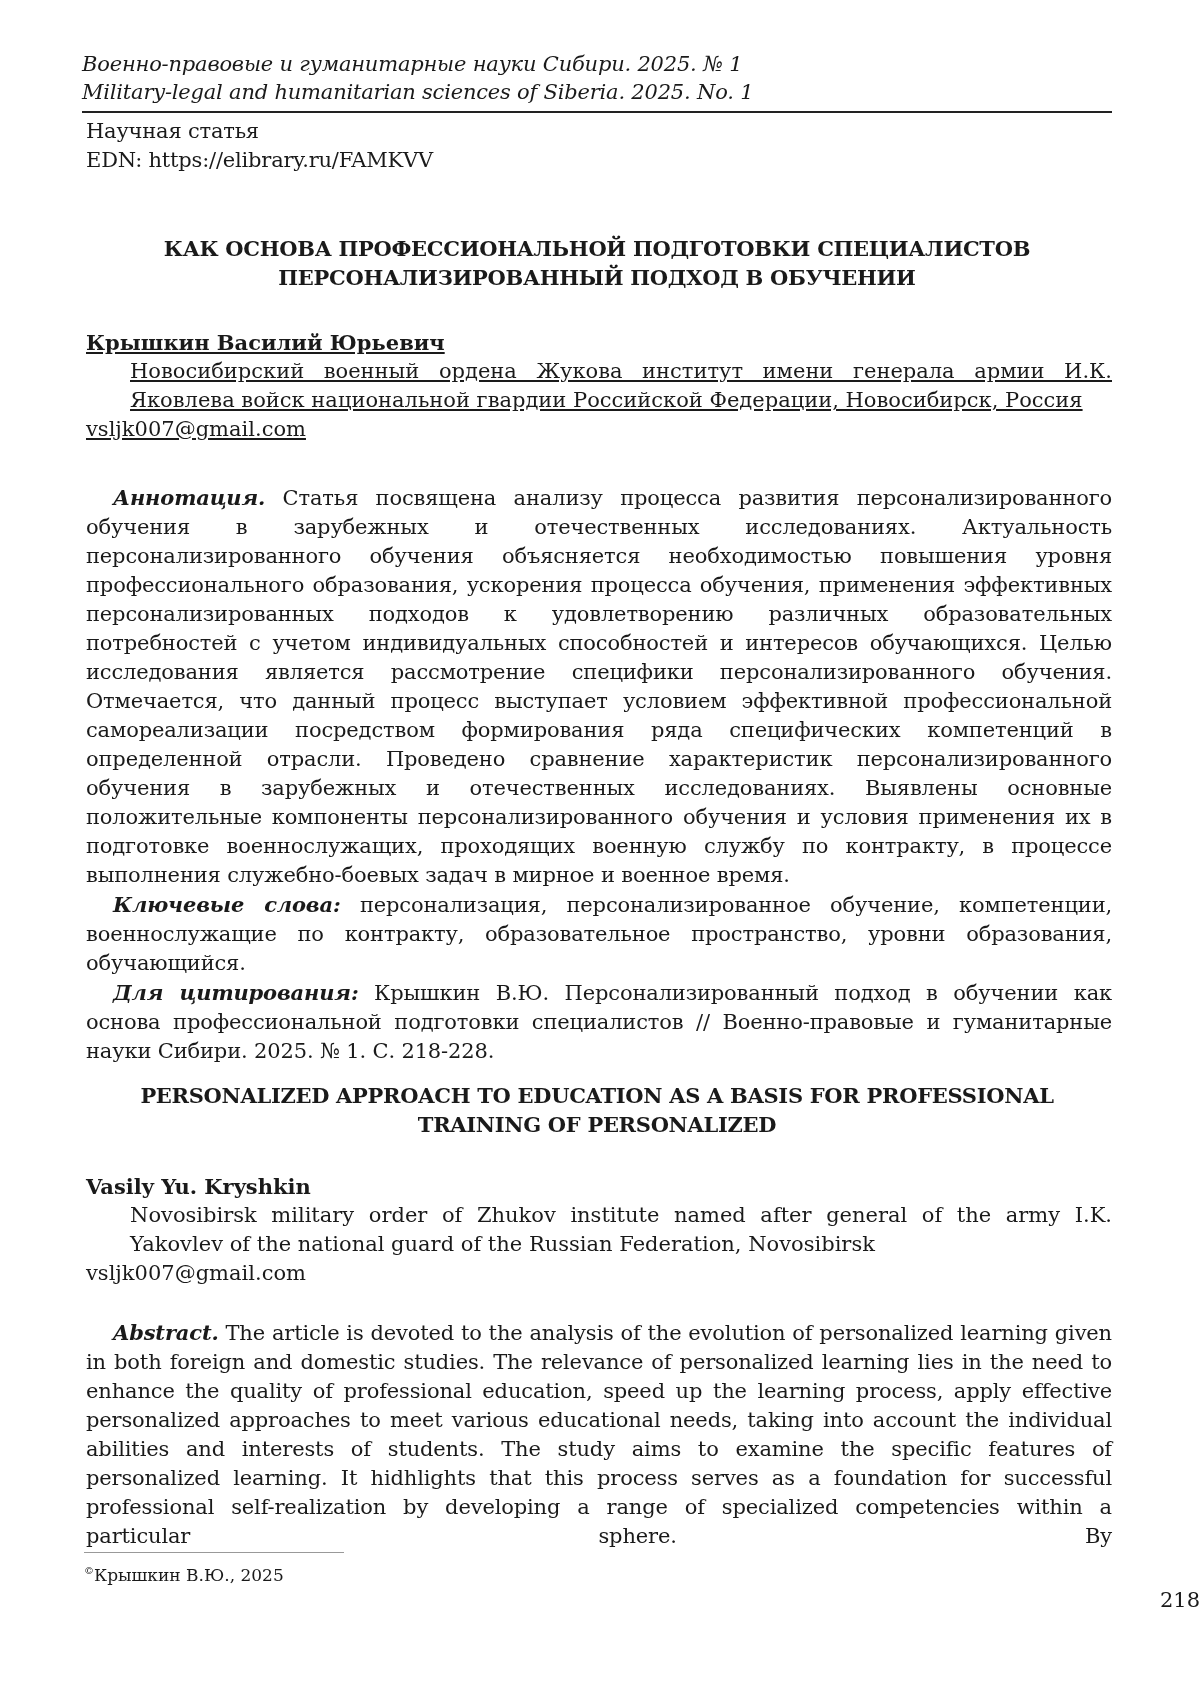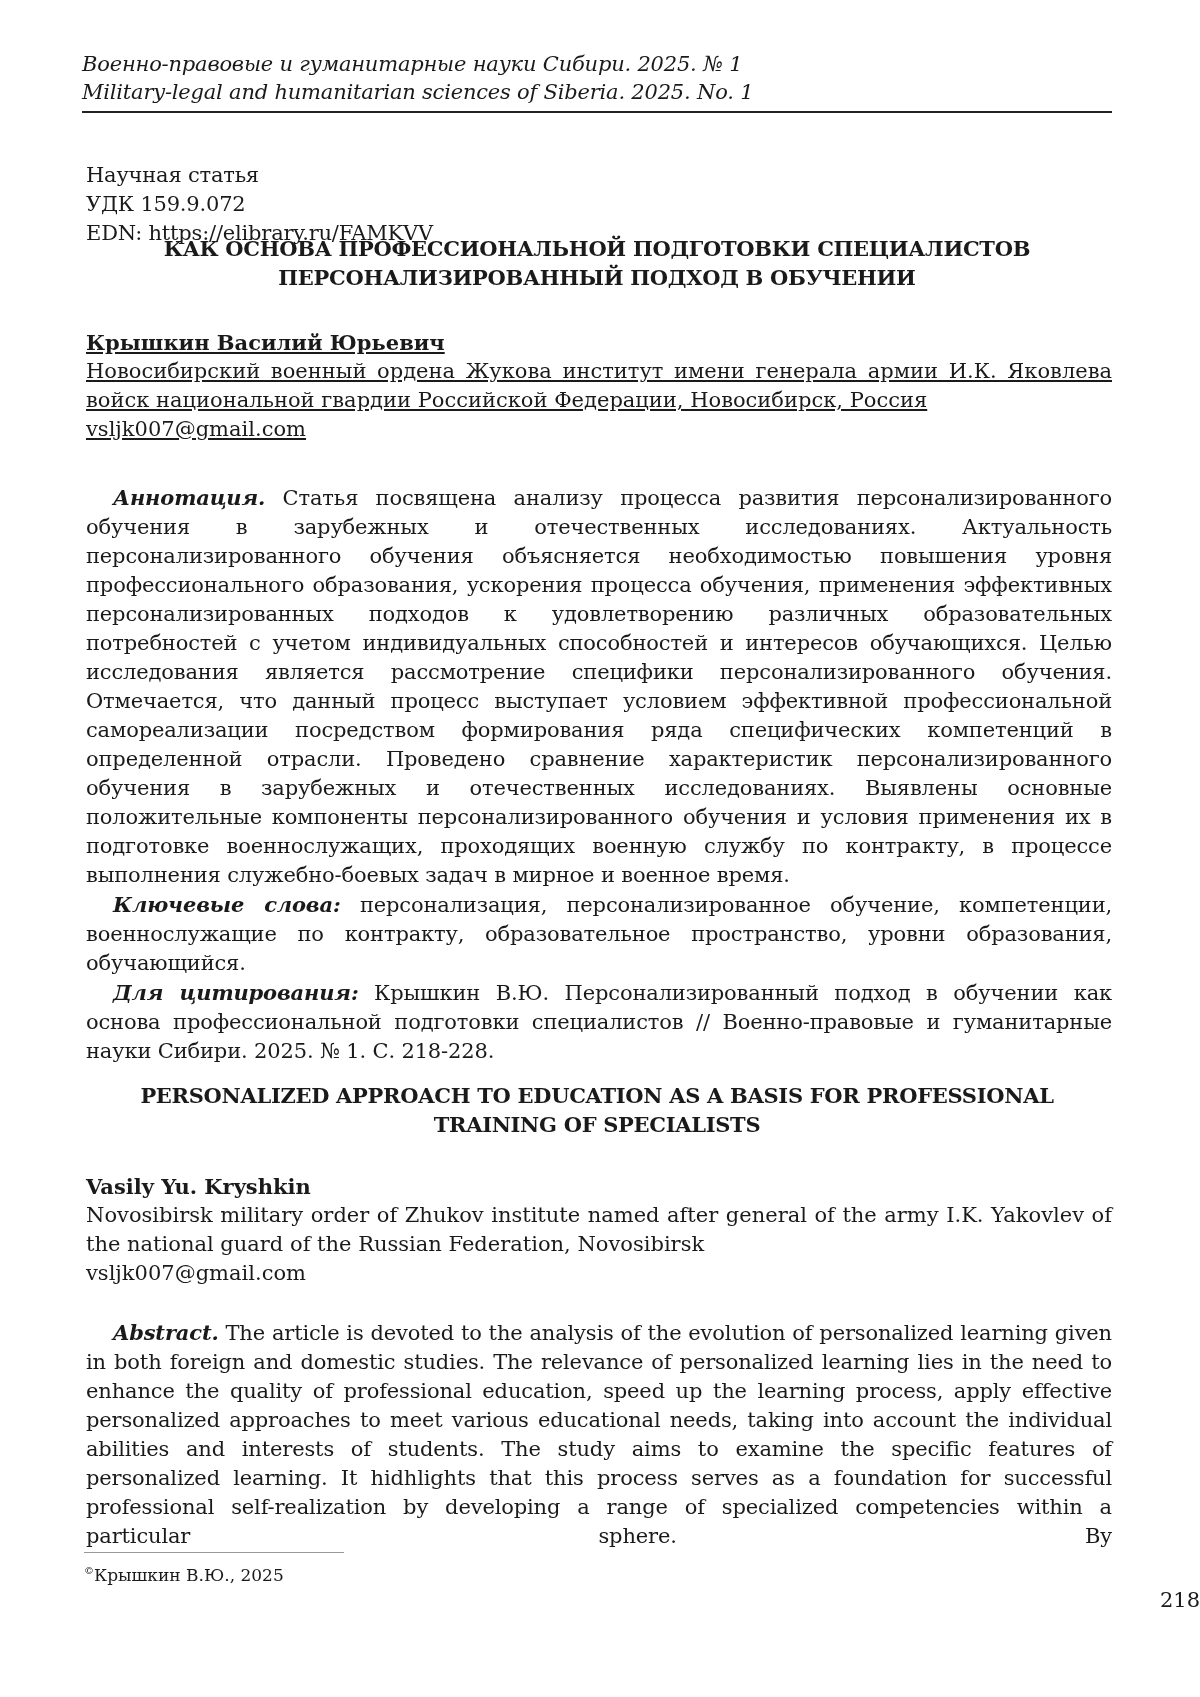--- a/index.html
+++ b/index.html
@@ -39,38 +39,38 @@
       height: 0;
       border-top: 2px solid #222;
     }
     .block {
       position: absolute;
       left: 86px;
       width: 1026px;
       font-size: 21px;
       line-height: 29px;
     }
-    .meta { top: 117px; margin-top: 44px; }
+    .meta { top: 117px; }
     .meta div { white-space: nowrap; letter-spacing: -0.2px; }
     .title {
       position: absolute;
       left: 82px;
       width: 1030px;
       text-align: center;
       font-weight: bold;
       font-size: 21px;
       line-height: 29px;
       letter-spacing: -0.3px;
     }
     .title-ru { top: 234px; }
     .title-en { top: 1081px; }
     .author { font-weight: bold; }
     .author-ru { top: 328px; text-decoration: underline; }
     .author-en { top: 1172px; }
-    .affil { text-align: justify; text-align-last: left; }
+    .affil { text-align: justify; text-align-last: left; margin-left: 44px; }
     .para {
       text-align: justify;
       text-indent: 27px;
       margin: 0;
     }
     .para .lead { font-weight: bold; font-style: italic; margin-top: 40px; }
     .abstract-ru { top: 483px; letter-spacing: -0.15px; }
     .abstract-en { top: 1318px; letter-spacing: -0.15px; }
     .footnote-rule {
       position: absolute;
@@ -104,21 +104,20 @@
 <div class="page">
 
   <div class="running-header">
     <div>Военно-правовые и гуманитарные науки Сибири. 2025. № 1</div>
     <div>Military-legal and humanitarian sciences of Siberia. 2025. No. 1</div>
   </div>
   <div class="header-rule"></div>
 
   <div class="block meta">
     <div>Научная статья</div>
-    <div>УДК 159.9.072</div>
     <div>EDN: https://elibrary.ru/FAMKVV</div>
   </div>
 
   <div class="title title-ru">
     <div>КАК ОСНОВА ПРОФЕССИОНАЛЬНОЙ ПОДГОТОВКИ СПЕЦИАЛИСТОВ</div>
     <div>ПЕРСОНАЛИЗИРОВАННЫЙ ПОДХОД В ОБУЧЕНИИ</div>
   </div>
 
   <div class="block author-ru">
     <div class="author">Крышкин Василий Юрьевич</div>
@@ -127,21 +126,21 @@
   </div>
 
   <div class="block abstract-ru">
     <p class="para"><span class="lead">Аннотация.</span><span> Статья посвящена анализу процесса развития персонализированного обучения в зарубежных и отечественных исследованиях. Актуальность персонализированного обучения объясняется необходимостью повышения уровня профессионального образования, ускорения процесса обучения, применения эффективных персонализированных подходов к удовлетворению различных образовательных потребностей с учетом индивидуальных способностей и интересов обучающихся. Целью исследования является рассмотрение специфики персонализированного обучения. Отмечается, что данный процесс выступает условием эффективной профессиональной самореализации посредством формирования ряда специфических компетенций в определенной отрасли. Проведено сравнение характеристик персонализированного обучения в зарубежных и отечественных исследованиях. Выявлены основные положительные компоненты персонализированного обучения и условия применения их в подготовке военнослужащих, проходящих военную службу по контракту, в процессе выполнения служебно-боевых задач в мирное и военное время.</span></p>
     <p class="para"><span class="lead">Ключевые слова:</span><span> персонализация, персонализированное обучение, компетенции, военнослужащие по контракту, образовательное пространство, уровни образования, обучающийся.</span></p>
     <p class="para"><span class="lead">Для цитирования:</span><span> Крышкин В.Ю. Персонализированный подход в обучении как основа профессиональной подготовки специалистов // Военно-правовые и гуманитарные науки Сибири. 2025. № 1. С. 218-228.</span></p>
   </div>
 
   <div class="title title-en">
     <div>PERSONALIZED APPROACH TO EDUCATION AS A BASIS FOR PROFESSIONAL</div>
-    <div>TRAINING OF SPECIALISTS</div>
+    <div>TRAINING OF PERSONALIZED</div>
   </div>
 
   <div class="block author-en">
     <div class="author">Vasily Yu. Kryshkin</div>
     <div class="affil">Novosibirsk military order of Zhukov institute named after general of the army I.K. Yakovlev of the national guard of the Russian Federation, Novosibirsk</div>
     <div>vsljk007@gmail.com</div>
   </div>
 
   <div class="block abstract-en">
     <p class="para" style="text-align-last: justify;"><span class="lead">Abstract.</span><span> The article is devoted to the analysis of the evolution of personalized learning given in both foreign and domestic studies. The relevance of personalized learning lies in the need to enhance the quality of professional education, speed up the learning process, apply effective personalized approaches to meet various educational needs, taking into account the individual abilities and interests of students. The study aims to examine the specific features of personalized learning. It hidhlights that this process serves as a foundation for successful professional self-realization by developing a range of specialized competencies within a particular sphere. By</span></p>

